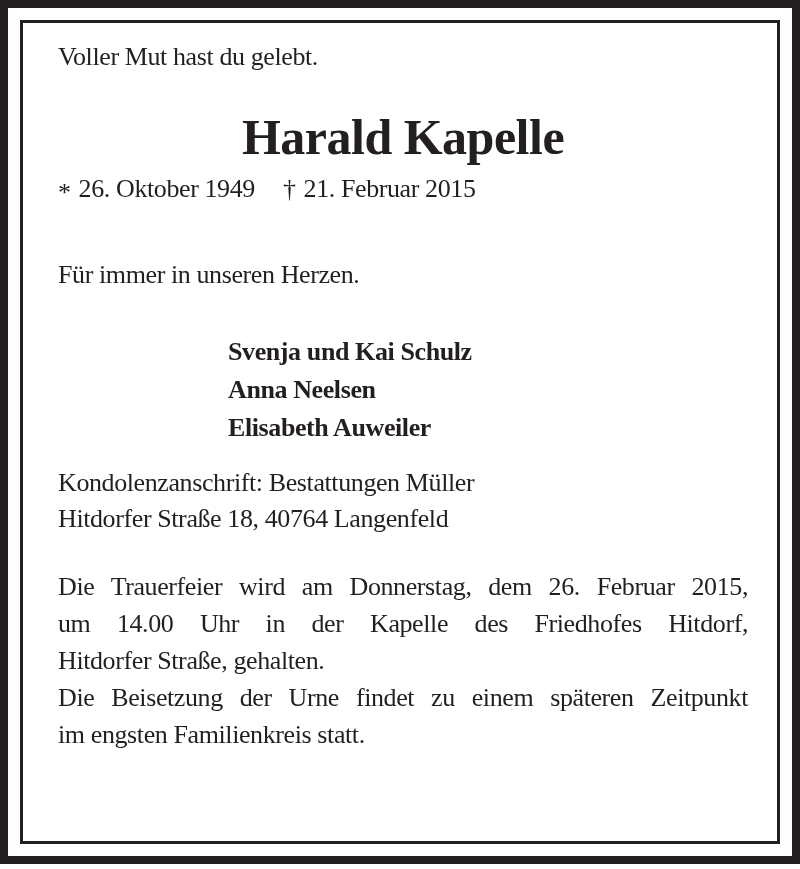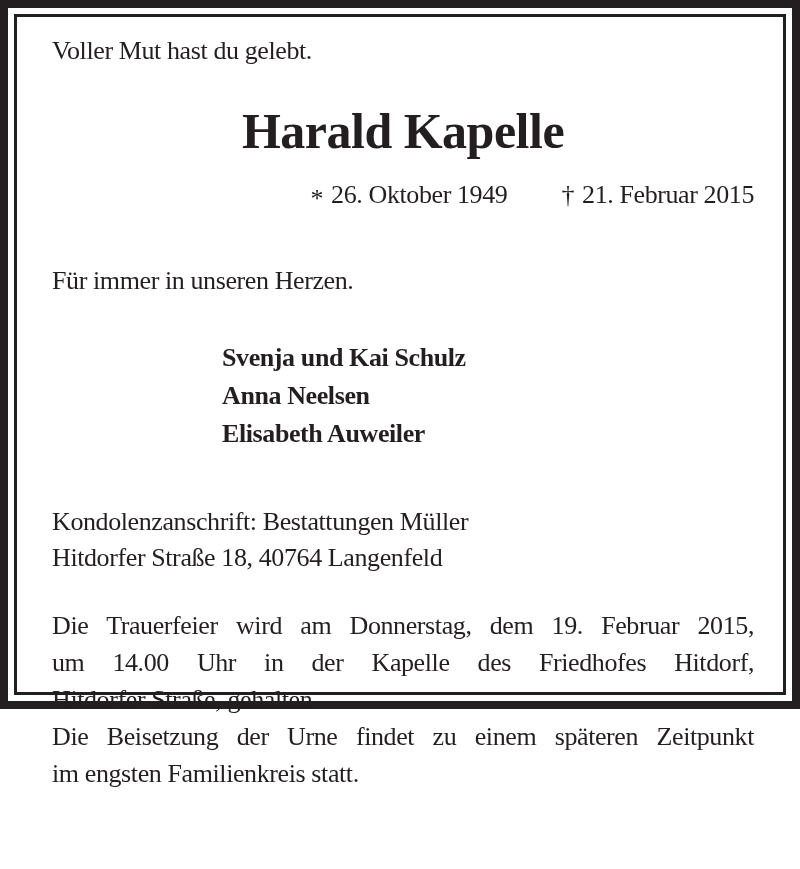--- a/index.html
+++ b/index.html
@@ -14,23 +14,23 @@
   }
   body{
     width:800px;
     height:869px;
     font-family:"Liberation Serif","DejaVu Serif",serif;
     color:var(--ink);
   }
   .frame-outer{
     box-sizing:border-box;
     width:800px;
-    height:709px;
+    height:864px;
     border:8px solid var(--ink);
-    padding:6px;
+    padding:12px;
     background:var(--paper);
   }
   .frame-inner{
     box-sizing:border-box;
     width:100%;
     height:100%;
     border:3px solid var(--ink);
     padding:14px 29px 14px 35px;
     background:var(--paper);
   }
@@ -43,25 +43,25 @@
   }
   .deceased-name{
     margin:30px 0 0 0;
     font-size:50px;
     font-weight:bold;
     line-height:60px;
     text-align:center;
     letter-spacing:-0.5px;
   }
   .dates{
-    margin-top:16px;
+    margin-top:4px;
     line-height:36px;
     display:flex;
-    justify-content:flex-end;
-    gap:54px;
+    justify-content:flex-start;
+    gap:28px;
     font-size:26px;
     letter-spacing:-0.4px;
   }
   .date-part{ white-space:nowrap; }
   .sym{
     display:inline-block;
     margin-right:8px;
   }
   .sym-star{
     position:relative;
@@ -73,21 +73,21 @@
   }
   .mourners{
     margin-top:38px;
     margin-left:170px;
     font-weight:bold;
   }
   .mourners .line{
     line-height:38px;
   }
   .condolence{
-    margin-top:51px;
+    margin-top:18px;
   }
   .condolence .line{
     line-height:36px;
   }
   .funeral{
     margin-top:31px;
   }
   .funeral .line{
     line-height:37px;
   }
@@ -124,21 +124,21 @@
       <div class="line">Anna Neelsen</div>
       <div class="line">Elisabeth Auweiler</div>
     </div>
 
     <div class="condolence body-text">
       <div class="line">Kondolenzanschrift: Bestattungen Müller</div>
       <div class="line">Hitdorfer Straße 18, 40764 Langenfeld</div>
     </div>
 
     <div class="funeral body-text">
-      <div class="line stretch">Die Trauerfeier wird am Donnerstag, dem 19. Februar 2015,</div>
+      <div class="line stretch">Die Trauerfeier wird am Donnerstag, dem 26. Februar 2015,</div>
       <div class="line stretch">um 14.00 Uhr in der Kapelle des Friedhofes Hitdorf,</div>
       <div class="line">Hitdorfer Straße, gehalten.</div>
       <div class="line stretch">Die Beisetzung der Urne findet zu einem späteren Zeitpunkt</div>
       <div class="line">im engsten Familienkreis statt.</div>
     </div>
 
   </div>
 </div>
 
 </body></html>

